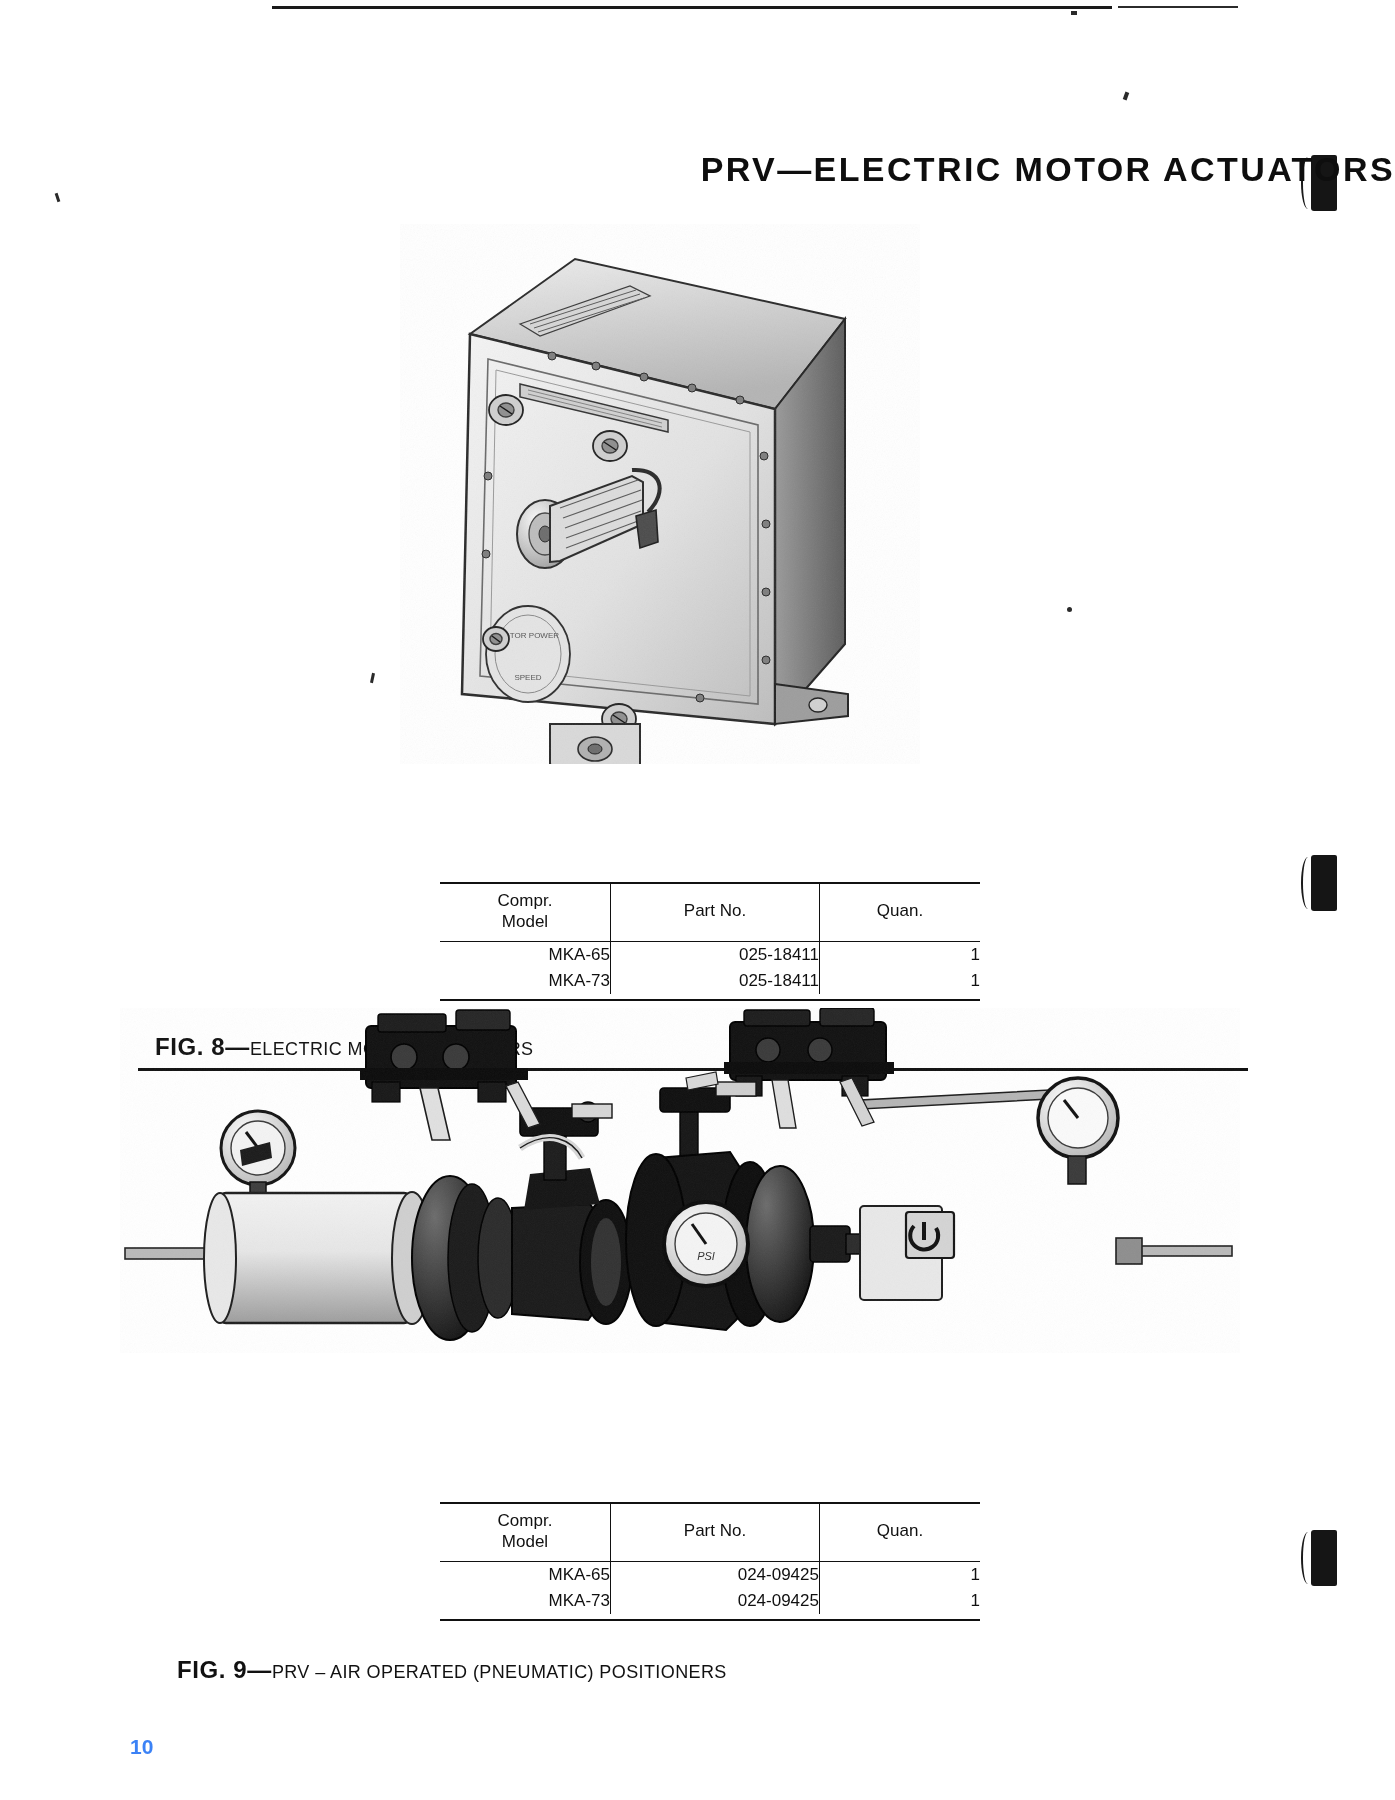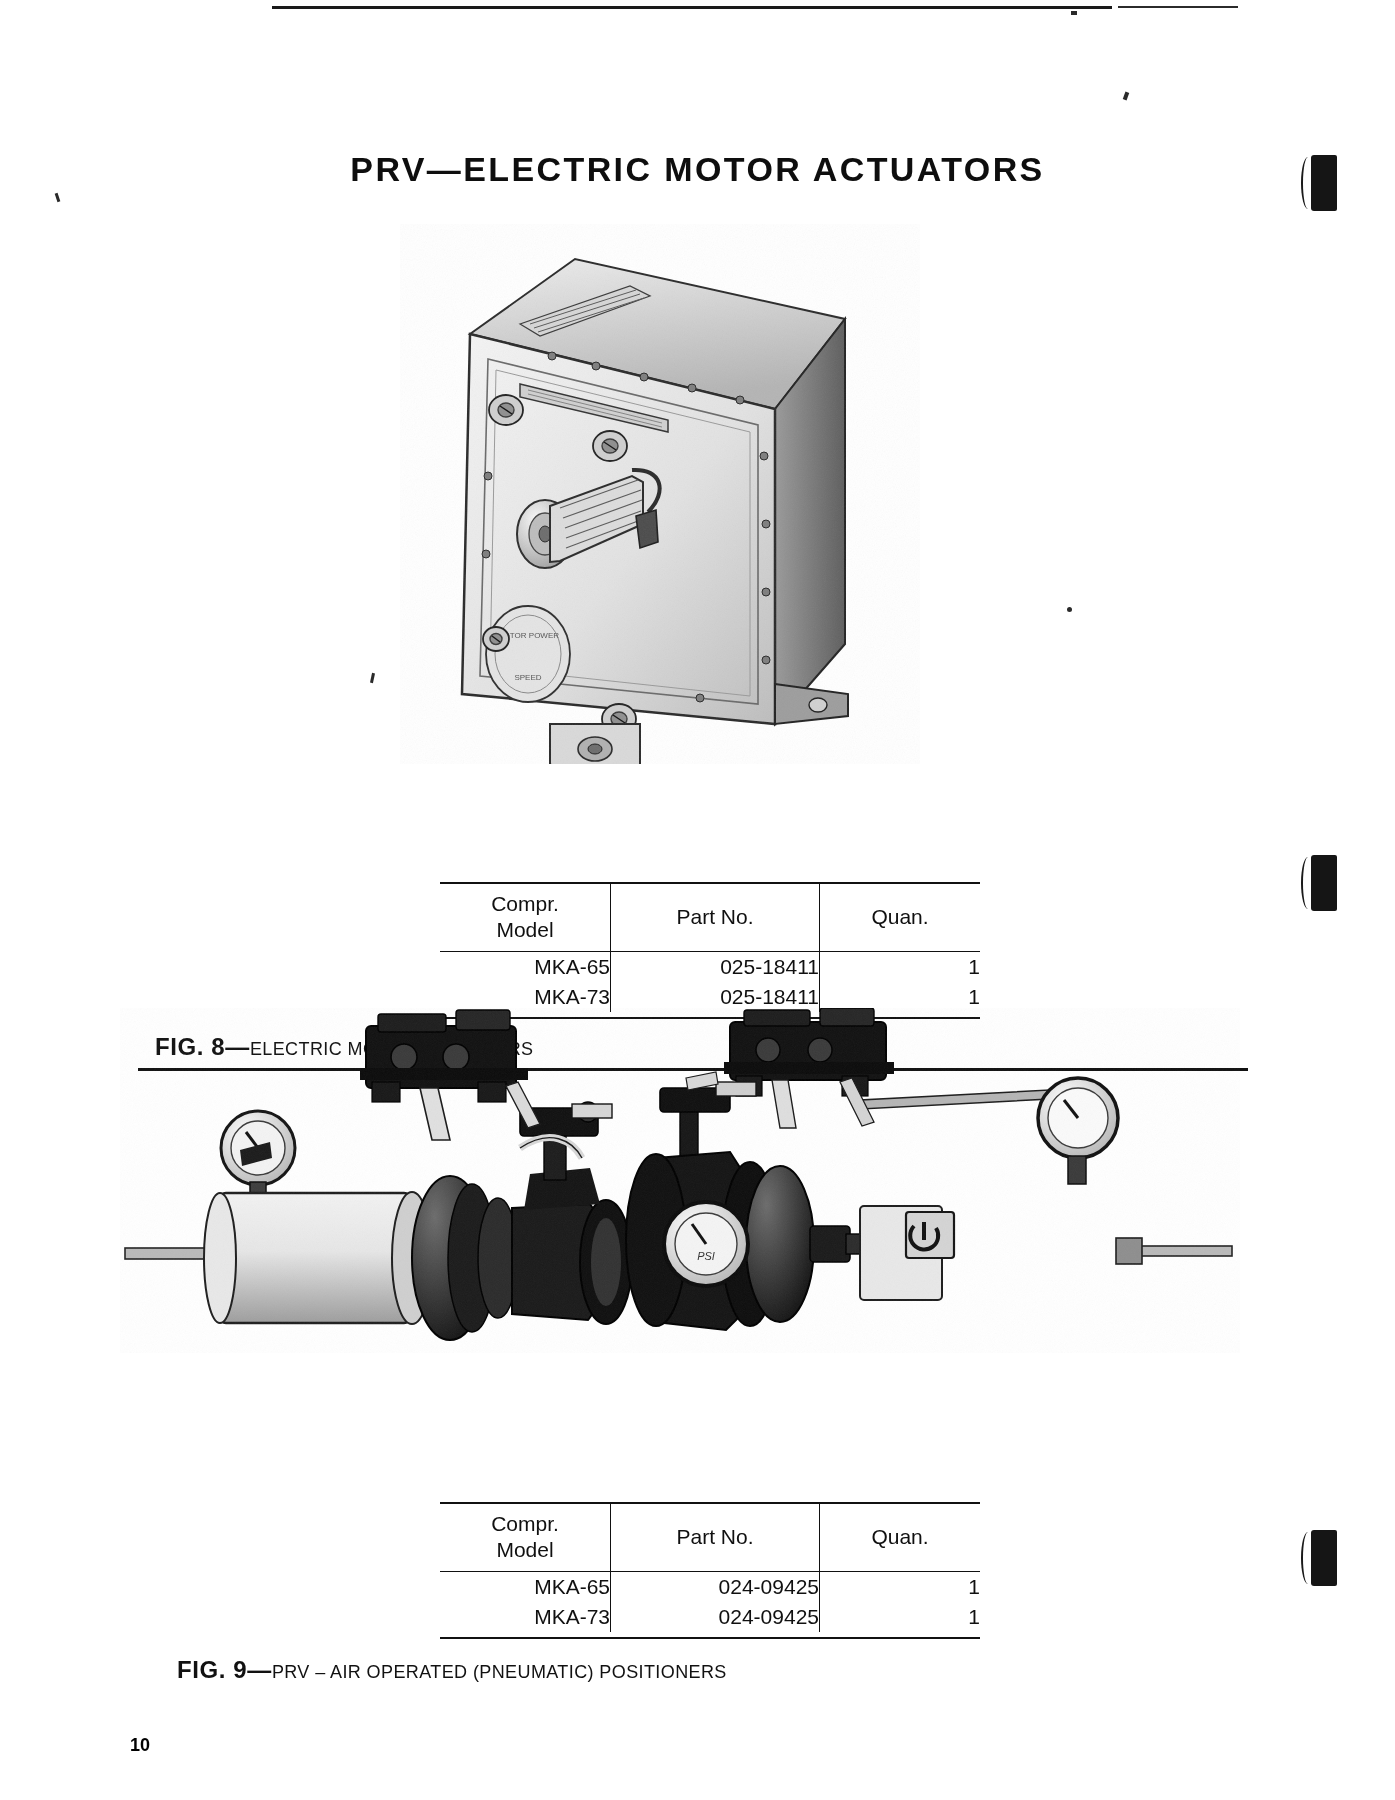--- a/index.html
+++ b/index.html
@@ -55,41 +55,41 @@
     border-left: 2px solid #1a1a1a;
     border-radius: 60% 0 0 60%;
   }
 
   
   .page-title {
     position: absolute;
     top: 150px;
     left: 0;
     width: 1395px;
-    text-align: center;
+    text-align: right;
     font-size: 34px;
     letter-spacing: 2.4px;
     font-weight: bold;
     color: #0e0e0e;
   }
 
   
   .fig8-wrap {
     position: absolute;
     top: 224px;
     left: 400px;
     width: 520px;
     height: 540px;
   }
 
   
   .parts-table {
     position: absolute;
     border-collapse: collapse;
-    font-size: 21px;
+    font-size: 17px;
     color: #101010;
   }
   .parts-table th, .parts-table td {
     padding: 0;
     text-align: center;
     font-weight: normal;
   }
   .parts-table .rule-top td {
     border-top: 2.5px solid #111;
   }
@@ -128,23 +128,23 @@
     left: 138px;
     width: 1110px;
     height: 3px;
     background: #111;
   }
 
   .page-number {
     position: absolute;
     left: 130px;
     top: 1735px;
-    font-size: 18px;
+    font-size: 21px;
     font-weight: bold;
-    color: #000000;
+    color: #3b82f6;
   }
 
   
   .fig9-wrap {
     position: absolute;
     top: 1008px;
     left: 120px;
     width: 1120px;
     height: 345px;
     font-style: italic;

